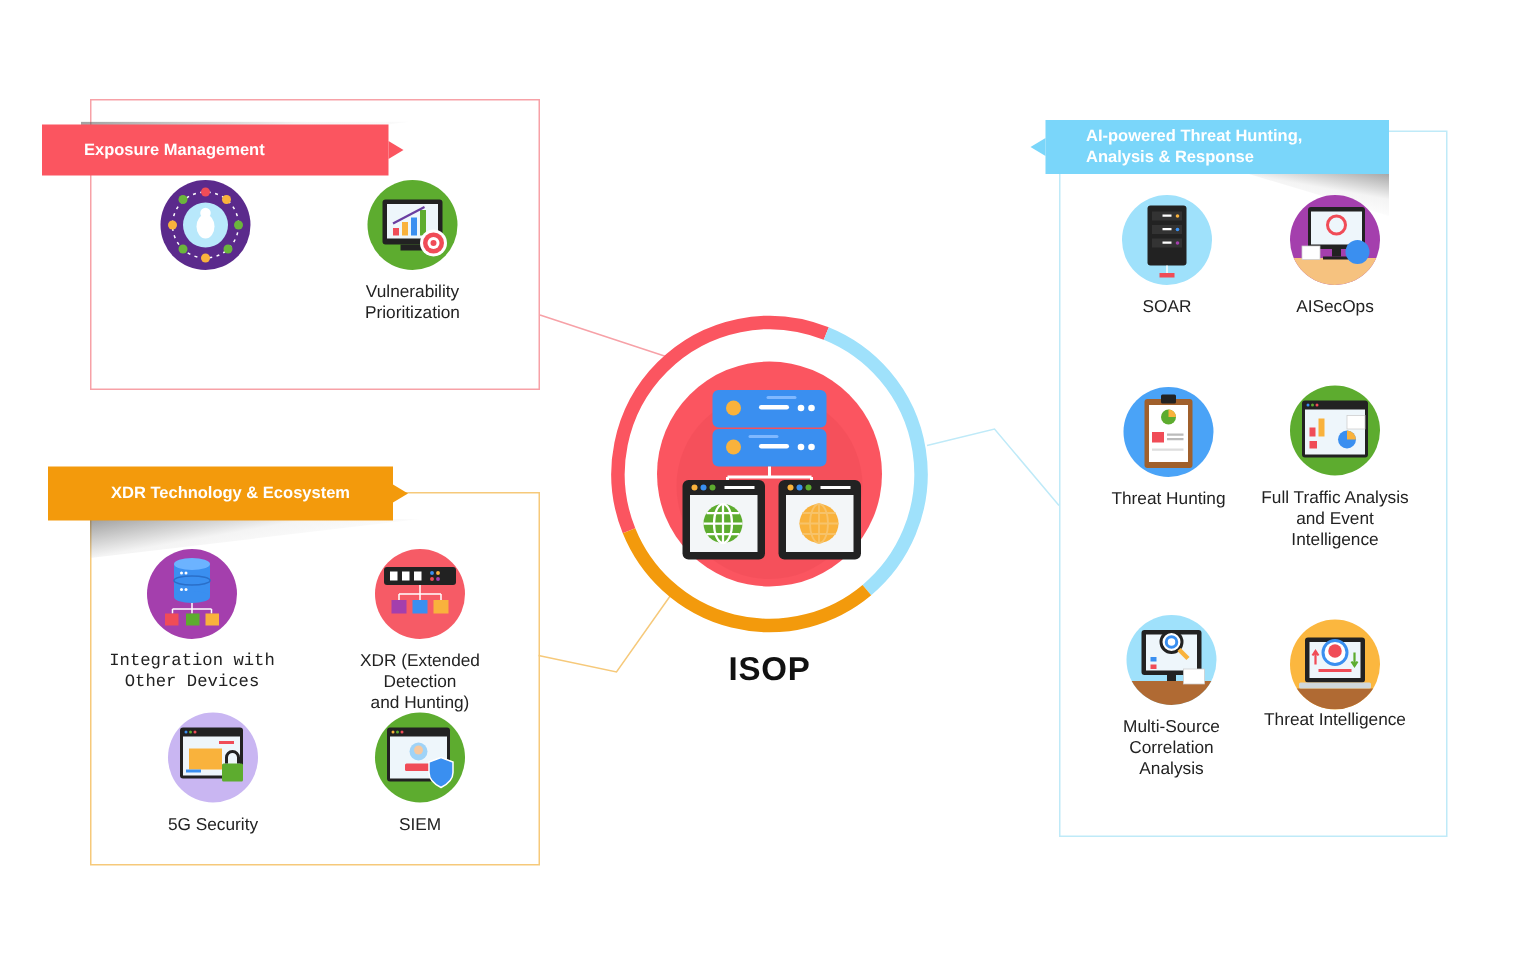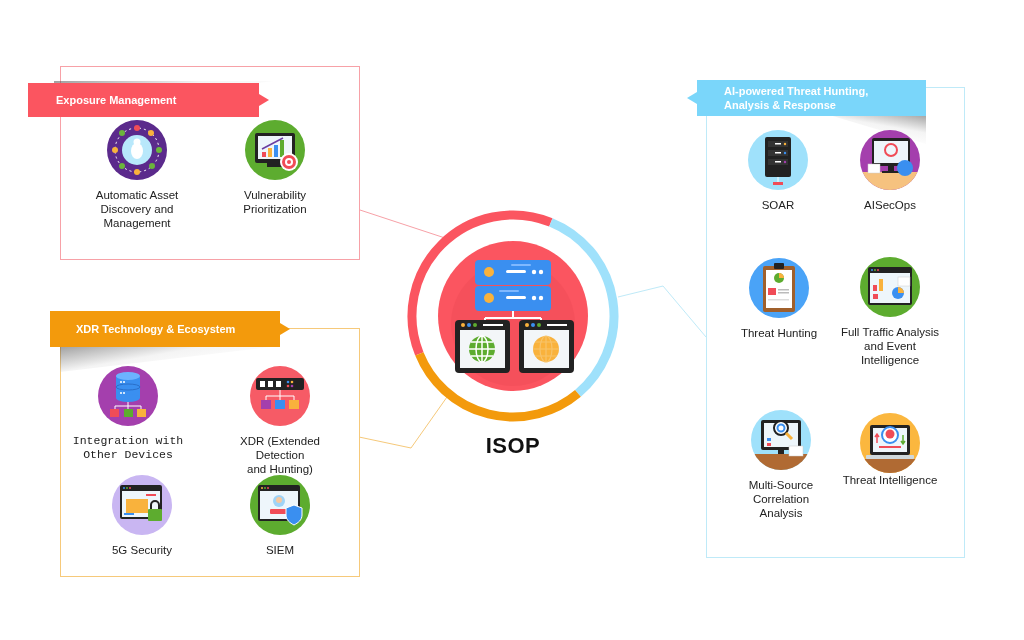--- a/index.html
+++ b/index.html
@@ -56,25 +56,20 @@
       <circle cx="30" cy="8" r="3" fill="#f04c57"></circle>
       <circle cx="44" cy="13" r="3" fill="#f9b23c"></circle>
       <circle cx="52" cy="30" r="3" fill="#6bb53c"></circle>
       <circle cx="45" cy="46" r="3" fill="#6bb53c"></circle>
       <circle cx="30" cy="52" r="3" fill="#f9b23c"></circle>
       <circle cx="15" cy="46" r="3" fill="#6bb53c"></circle>
       <circle cx="8" cy="30" r="3" fill="#f9b23c"></circle>
       <circle cx="15" cy="13" r="3" fill="#6bb53c"></circle>
     </svg>
   </div>
-  <div class="label">
-    <div>Automatic Asset</div>
-    <div>Discovery and</div>
-    <div>Management</div>
-  </div>
 </div>
 
 <div class="item" style="left:275px; top:120px;">
   <div class="icon" style="background:#5dac2f;">
     <svg width="60" height="60" viewBox="0 0 60 60">
       <rect x="10" y="13" width="40" height="30" rx="2" fill="#222"></rect>
       <rect x="13" y="16" width="34" height="23" fill="#eef6fb"></rect>
       <rect x="17" y="32" width="4" height="5" fill="#f04c57"></rect>
       <rect x="23" y="28" width="4" height="9" fill="#f9b23c"></rect>
       <rect x="29" y="25" width="4" height="12" fill="#3a8ff0"></rect>
@@ -88,21 +83,21 @@
     </svg>
   </div>
   <div class="label">
     <div>Vulnerability</div>
     <div>Prioritization</div>
   </div>
 </div>
 
 <div class="panel orange" style="left:60px; top:328px; width:300px; height:249px;"></div>
 <div class="shadow" style="left:60px; top:346px; width:220px; height:26px; background:linear-gradient(170deg, rgba(80,80,80,0.55) 0%, rgba(200,200,200,0.2) 40%, rgba(255,255,255,0) 70%); clip-path:polygon(0 0,100% 0,0 100%);"></div>
-<div class="ribbon orange" style="left:50px; top:311px; width:230px; height:36px; padding-left:26px;">
+<div class="ribbon orange" style="left:32px; top:311px; width:230px; height:36px; padding-left:42px;">
   <span>XDR Technology &amp; Ecosystem</span>
   <span class="arrow-r"></span>
 </div>
 
 <div class="item" style="left:128px; top:366px;font-family:Liberation Mono, monospace;">
   <div class="icon" style="background:#a43fad;">
     <svg width="60" height="60" viewBox="0 0 60 60">
       <rect x="18" y="10" width="24" height="22" fill="#3a8ff0"></rect>
       <ellipse cx="30" cy="10" rx="12" ry="4" fill="#6cb3ff"></ellipse>
       <ellipse cx="30" cy="21" rx="12" ry="3" fill="none" stroke="#2a6fc9" stroke-width="1"></ellipse>

